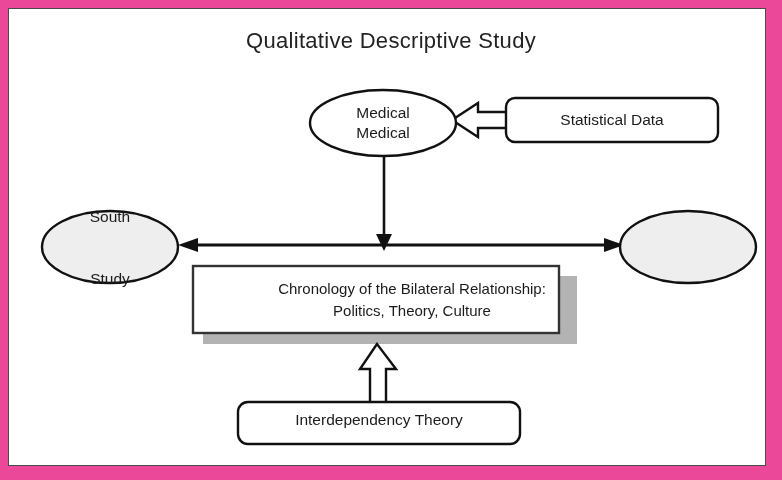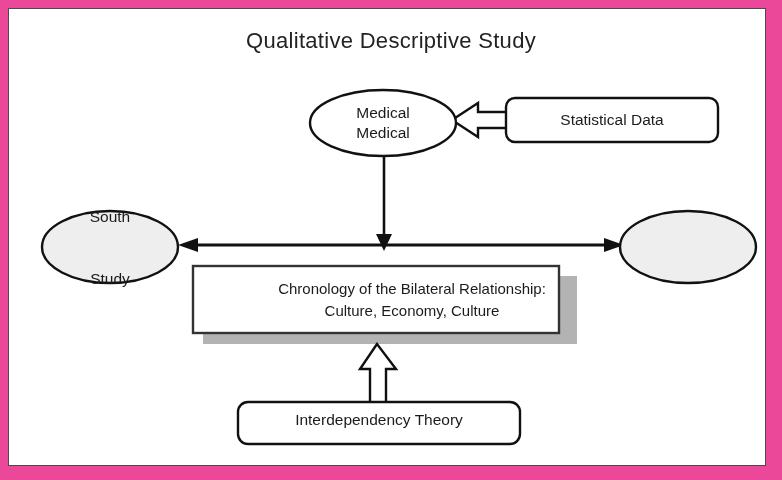--- a/index.html
+++ b/index.html
@@ -153,18 +153,18 @@
   <div id="statistical-data-label" class="node-label">Statistical Data</div>
 
   <div id="south-korea-label" class="node-label">
     <span>South</span>
     <span>Study</span>
   </div>
 
 
   <div id="chronology-label" class="node-label">
     <span>Chronology of the Bilateral Relationship:</span>
-    <span>Culture, Economy, Culture</span>
+    <span>Politics, Theory, Culture</span>
   </div>
 
   <div id="interdependency-label" class="node-label">Interdependency Theory</div>
 
 </div>
 
 </body></html>

